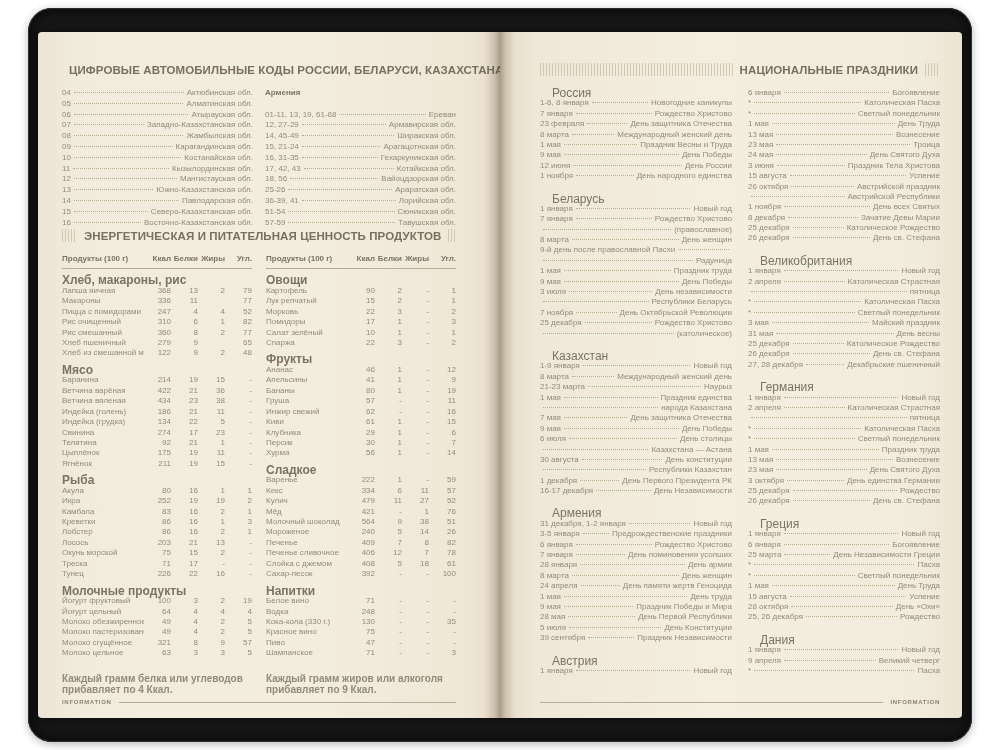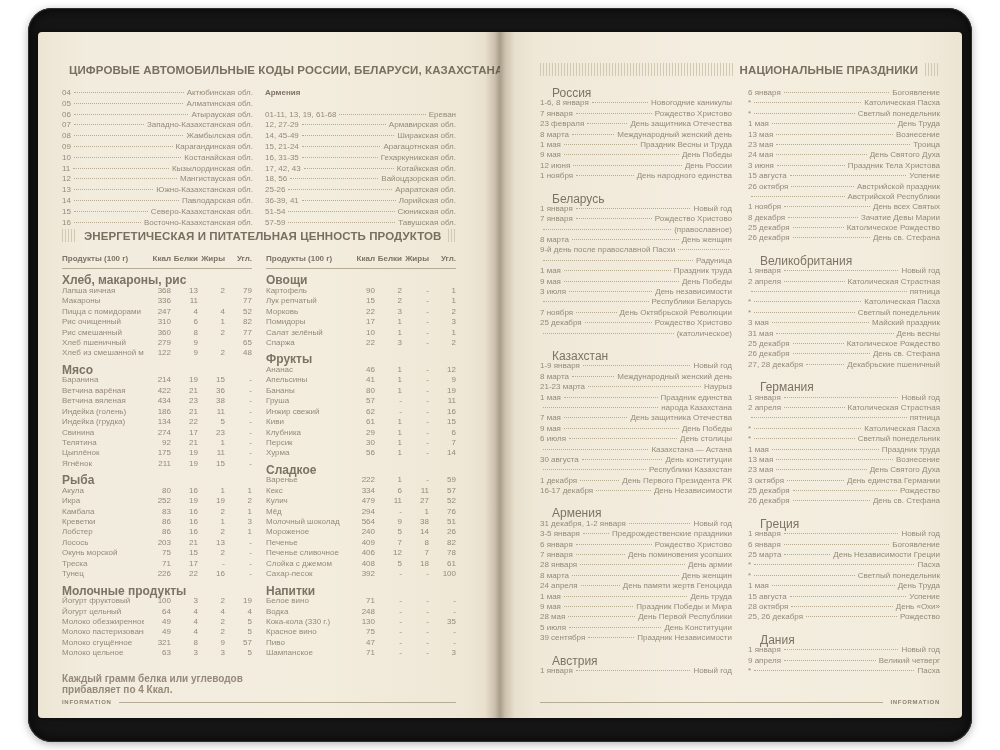--- a/index.html
+++ b/index.html
@@ -606,21 +606,21 @@
                 </div>
                 <div class="nut-row">
                   <span class="p">Кулич</span>
                   <span class="nut-c">479</span>
                   <span class="nut-c">11</span>
                   <span class="nut-c">27</span>
                   <span class="nut-c">52</span>
                 </div>
                 <div class="nut-row">
                   <span class="p">Мёд</span>
-                  <span class="nut-c">294</span>
+                  <span class="nut-c">421</span>
                   <span class="nut-c">-</span>
                   <span class="nut-c">1</span>
                   <span class="nut-c">76</span>
                 </div>
                 <div class="nut-row">
                   <span class="p">Молочный шоколад</span>
                   <span class="nut-c">564</span>
                   <span class="nut-c">9</span>
                   <span class="nut-c">38</span>
                   <span class="nut-c">51</span>
@@ -699,20 +699,21 @@
                   <span class="nut-c">-</span>
                 </div>
                 <div class="nut-row">
                   <span class="p">Шампанское</span>
                   <span class="nut-c">71</span>
                   <span class="nut-c">-</span>
                   <span class="nut-c">-</span>
                   <span class="nut-c">3</span>
                 </div>
               </div>
+              <div class="footnote">Каждый грамм жиров или алкоголя прибавляет по 9 Ккал.</div>
             </div>
         </div>
 
         <div class="page-footer">
           <span class="info-label">INFORMATION</span>
           <span class="rule"></span>
         </div>
       </div>
 
       <div class="page right">

